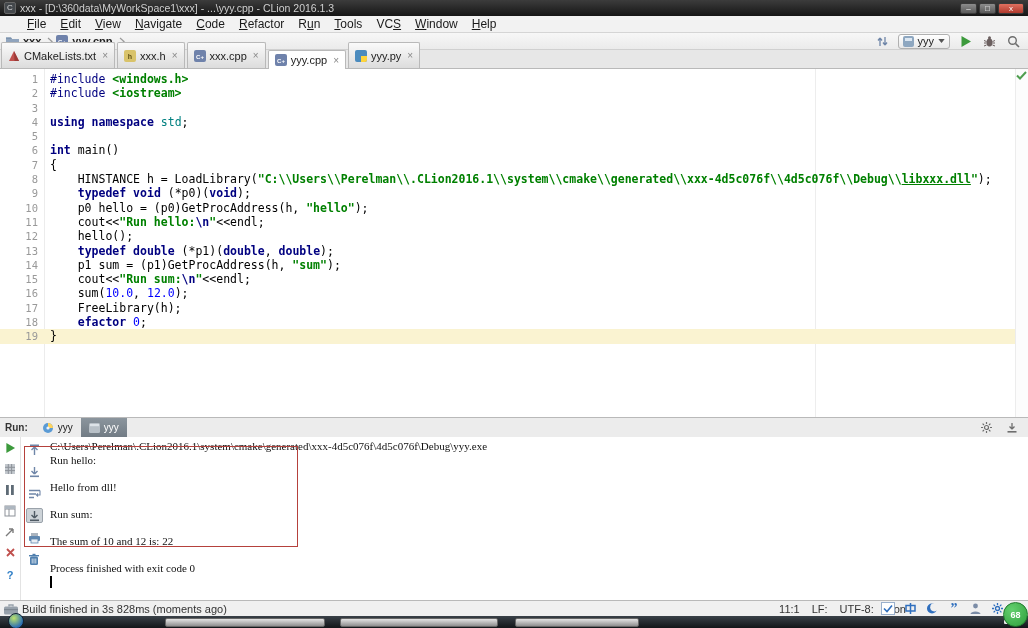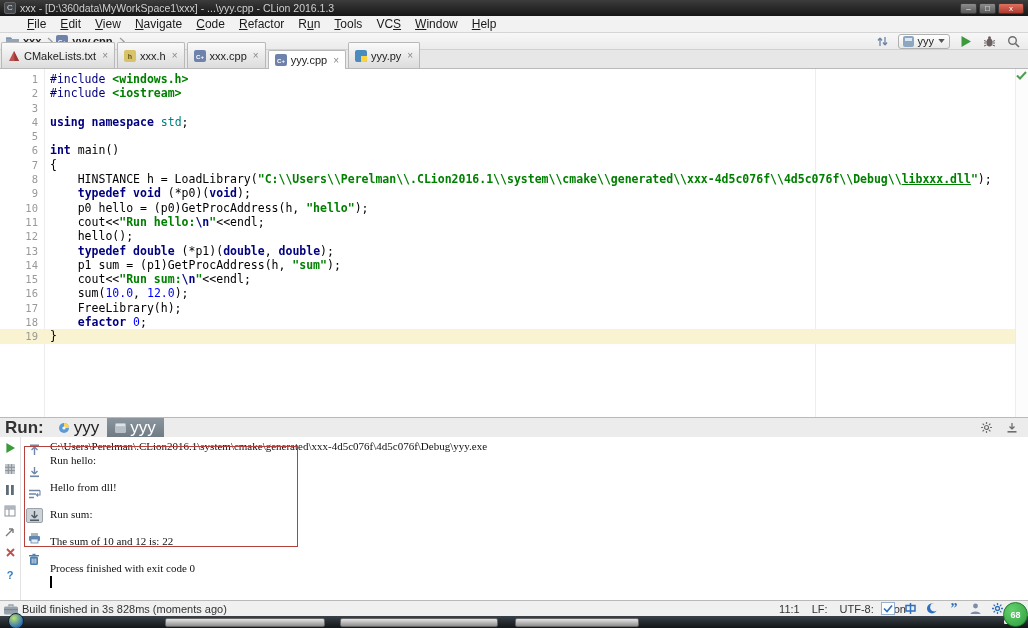--- a/index.html
+++ b/index.html
@@ -56,21 +56,21 @@
   .c-s  { color:#008000; font-weight:bold; }
   .c-sl { color:#008000; font-weight:bold; text-decoration:underline; }
   .c-e  { color:#000080; font-weight:bold; }
   .c-n  { color:#0000ff;margin-top:36px; }
   .c-ns { color:#008080; }
   .c-d  { color:#000080; }
   .edit-scroll { position:absolute; right:0; top:0; bottom:0; width:13px; background:#fcfcfc; border-left:1px solid #ececec; }
   .inspection { position:absolute; right:1px; top:2px; }
 
   
-  .run-header { height:20px; background:#ececec; border-top:1px solid #b9b9b9; display:flex; align-items:center; font-size:17px;justify-content:space-between; }
+  .run-header { height:20px; background:#ececec; border-top:1px solid #b9b9b9; display:flex; align-items:center; font-size:10px;justify-content:space-between; }
   .run-label { font-weight:bold; color:#333; padding:0 6px 0 5px; }
   .run-tab { display:flex; align-items:center; gap:4px; height:20px; padding:0 8px; color:#222; }
   .run-tab.active { background:linear-gradient(#8b959d,#707a83); color:#fff; }
   .run-header-right { margin-left:auto; display:flex; align-items:center; gap:8px; padding-right:8px; }
   .run-body { position:relative; height:163px; background:#fff; }
   .run-left-rail { position:absolute; left:0; top:0; bottom:0; width:21px; border-right:1px solid #e3e3e3;
                    display:flex; flex-direction:column; align-items:center; padding-top:3px; gap:6px; }
   .run-inner-rail { position:absolute; left:22px; top:0; bottom:0; width:24px;
                     display:flex; flex-direction:column; align-items:center; padding-top:5px; gap:7px; }
   .tool { width:17px; height:15px; display:flex; align-items:center; justify-content:center; border-radius:2px; }

